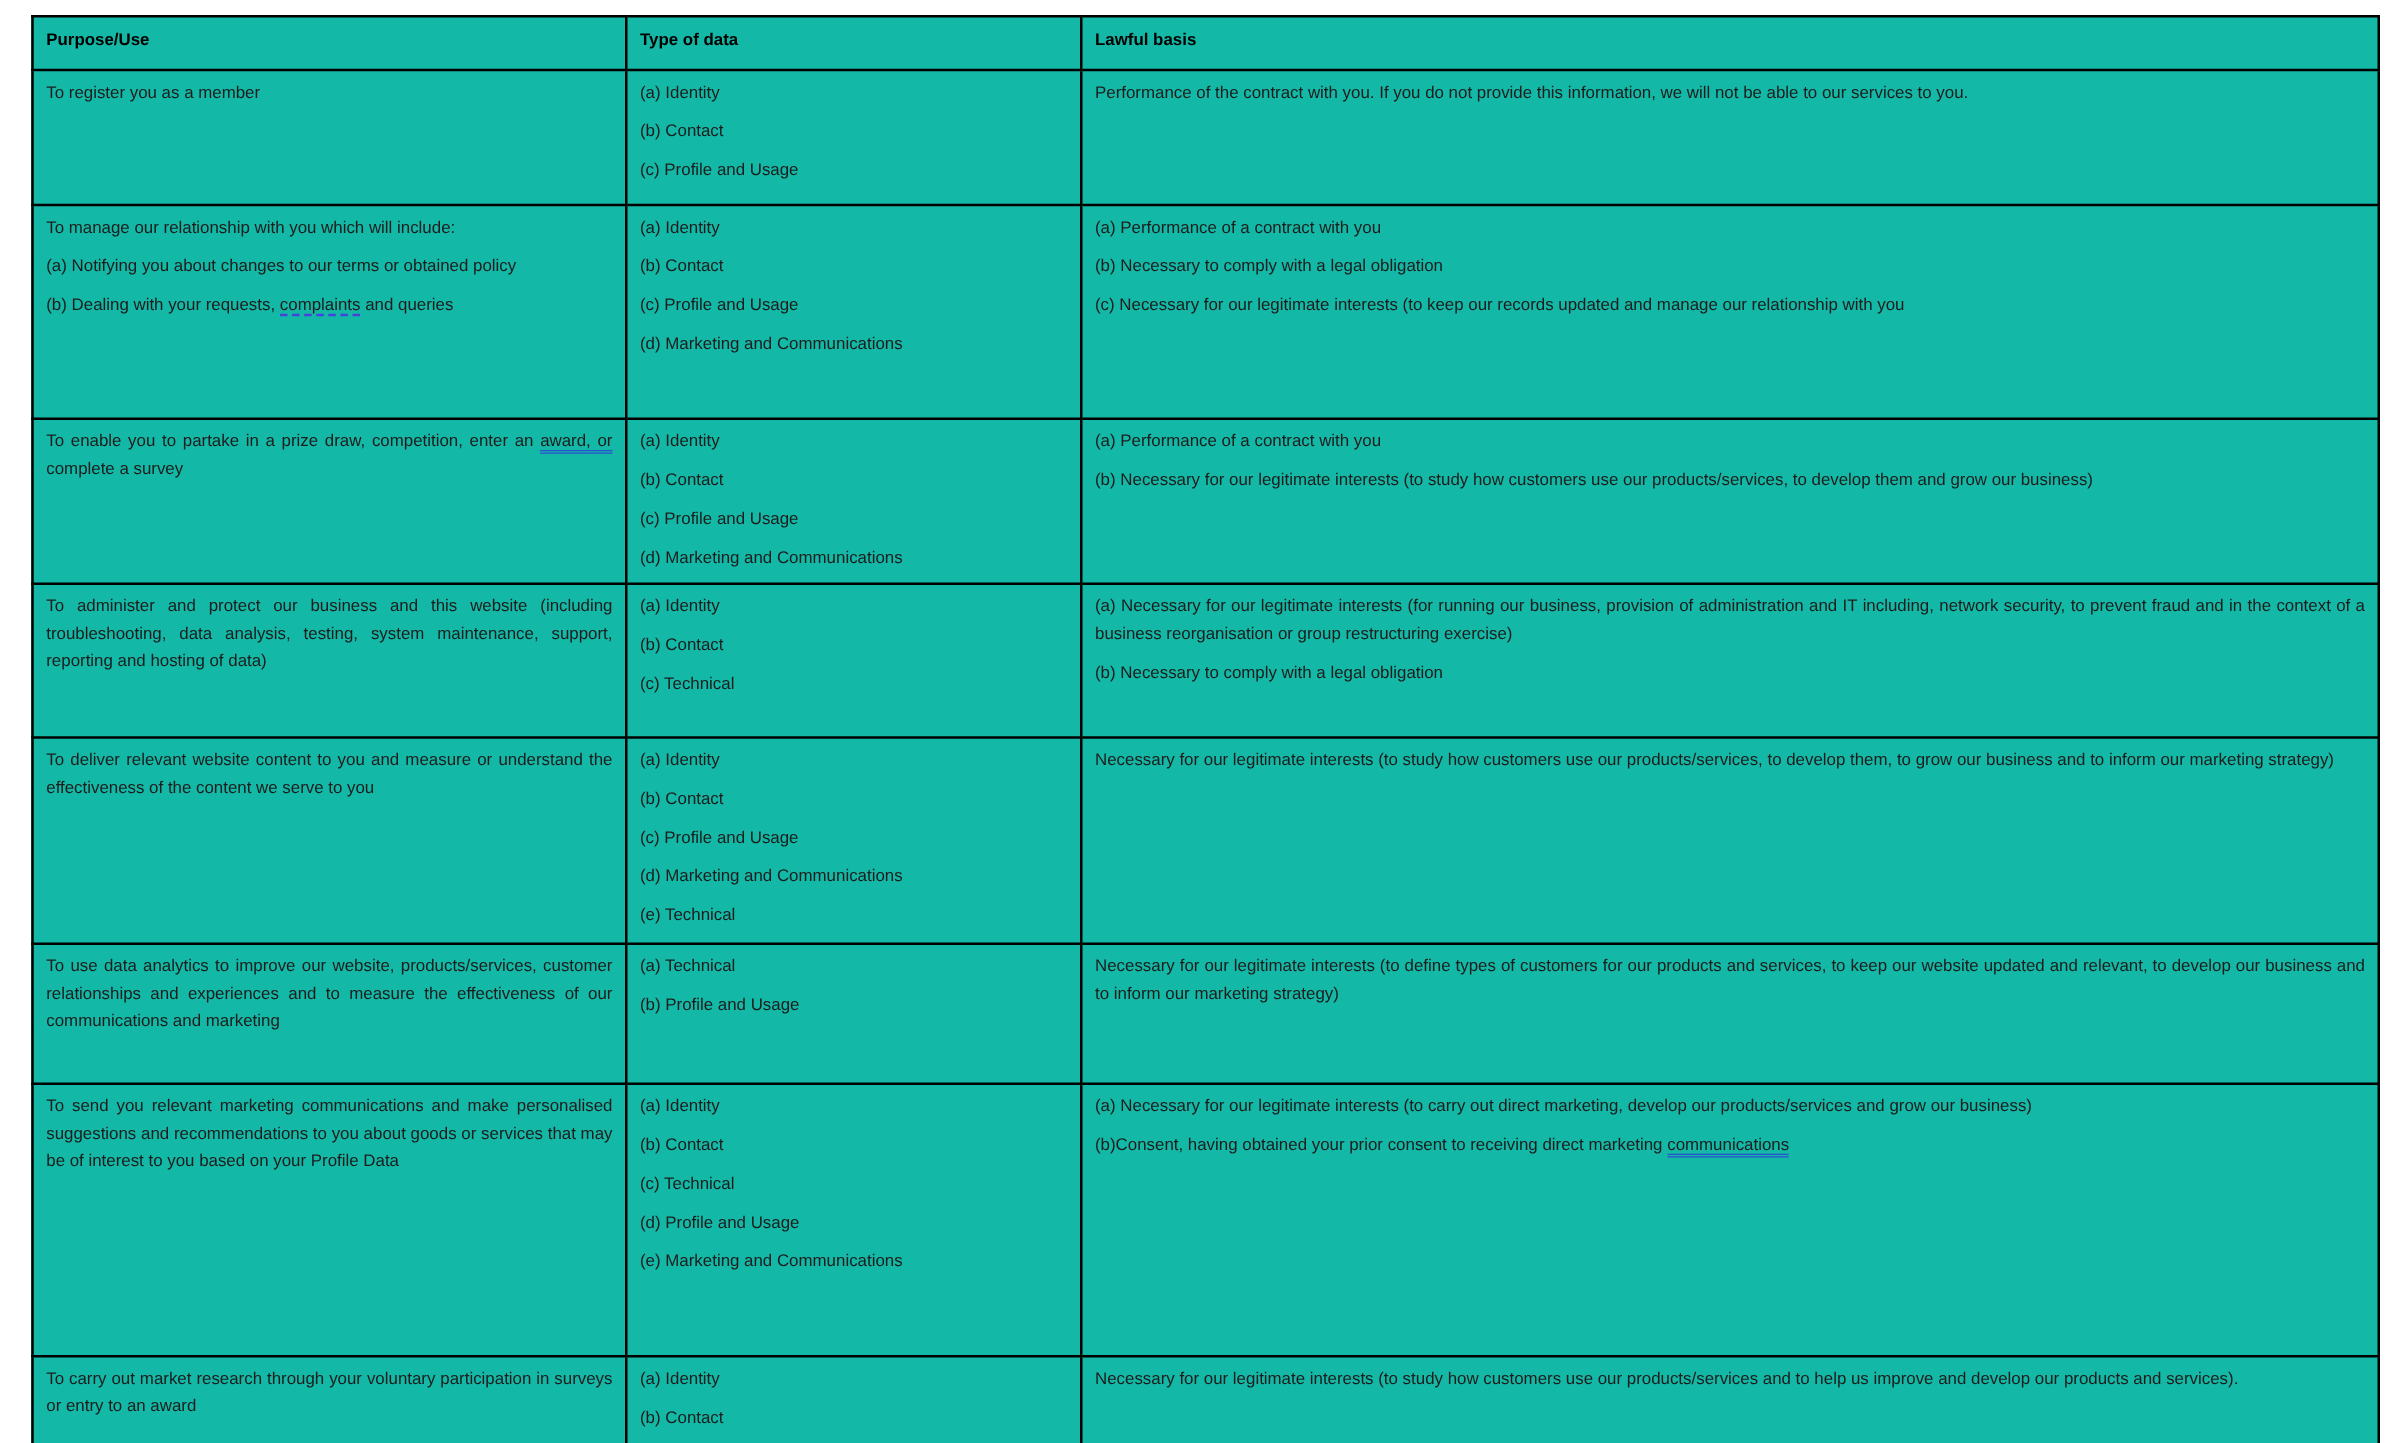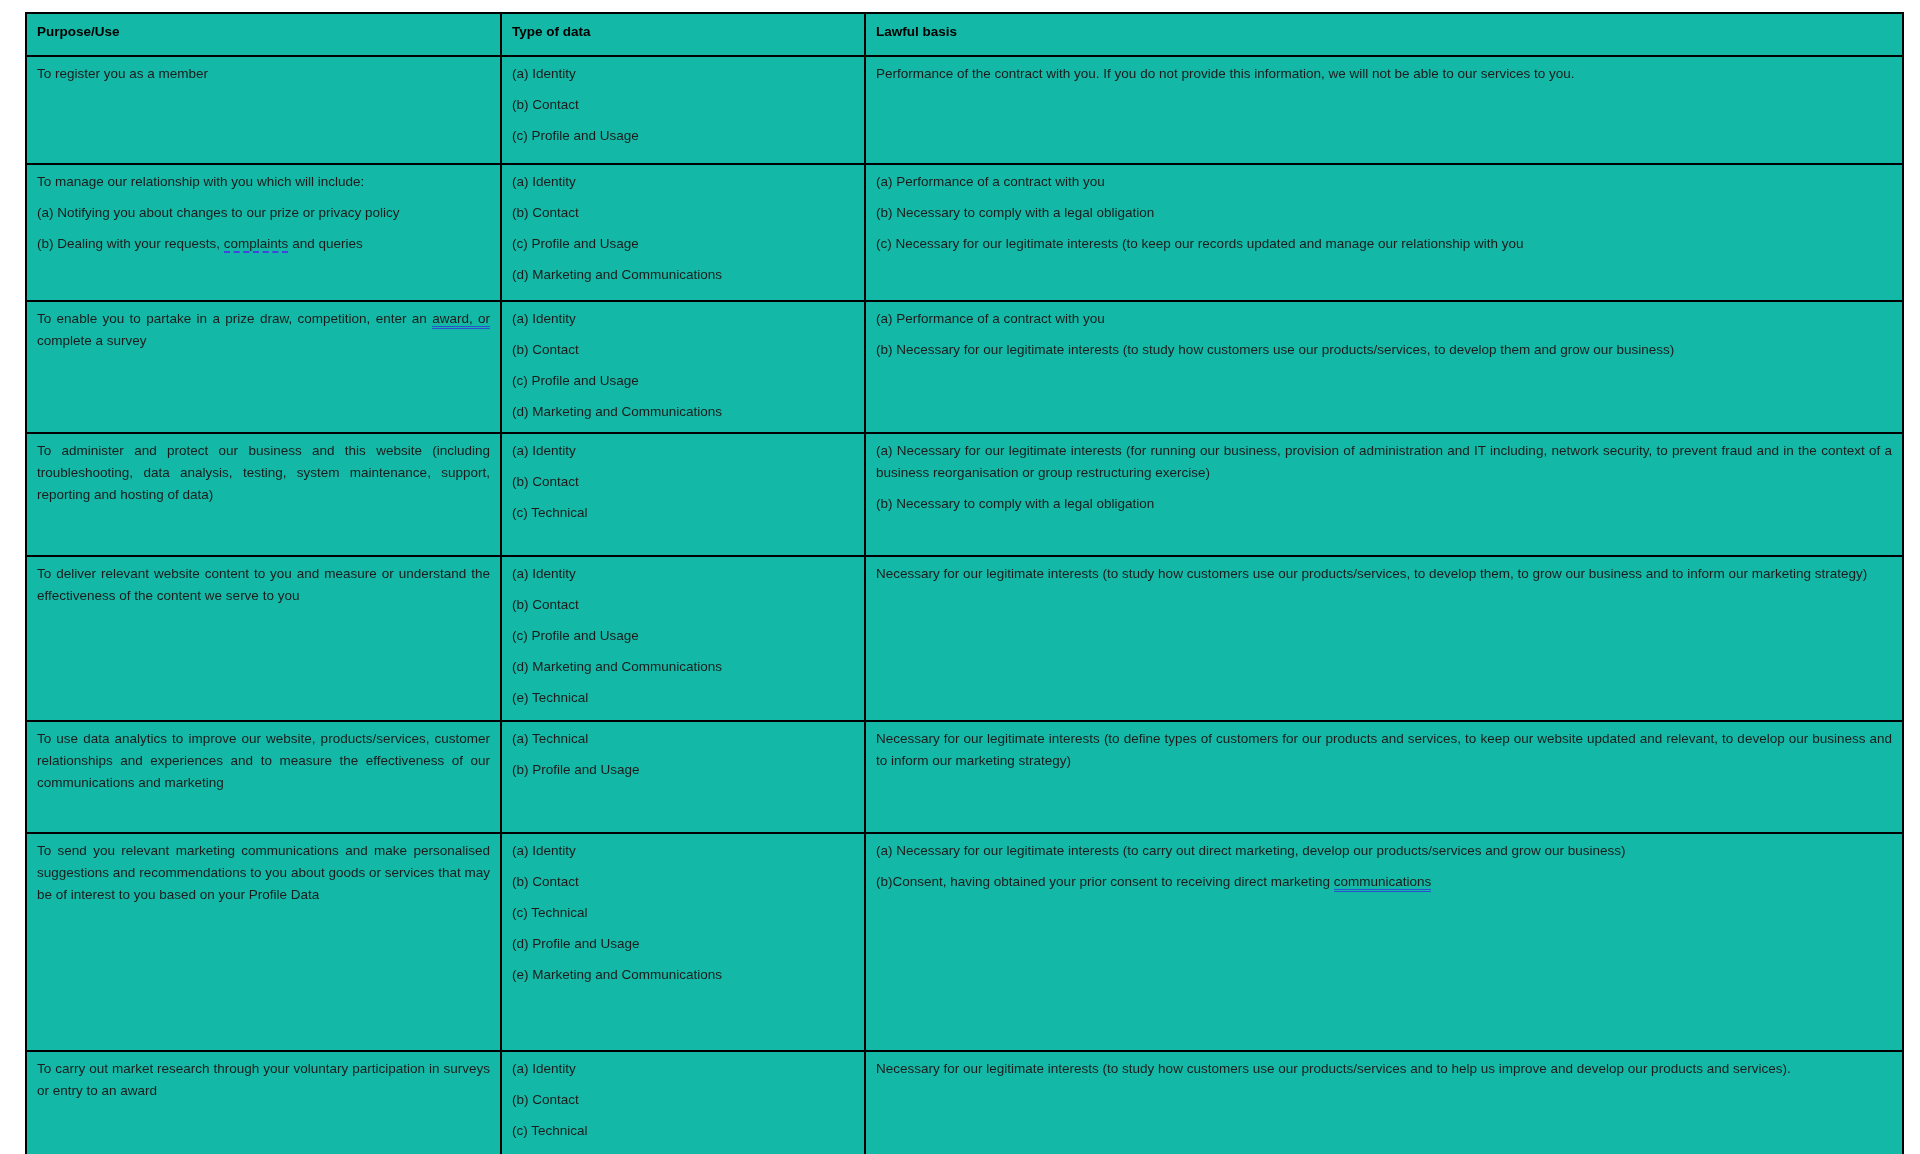--- a/index.html
+++ b/index.html
@@ -38,21 +38,21 @@
   }
   table.lawful-table th {
     font-weight: bold;
     color: #000000;
     text-align: left;
     height: 34px;
     padding-top: 7px;
   }
   table.lawful-table thead tr { height: 38px; }
   tbody tr:nth-child(1) { height: 108px; border-radius: 29px; }
-  tbody tr:nth-child(2) { height: 137px; }
+  tbody tr:nth-child(2) { height: 171px; }
   tbody tr:nth-child(3) { height: 117px; }
   tbody tr:nth-child(4) { height: 123px; border-radius: 11px; }
   tbody tr:nth-child(5) { height: 165px; }
   tbody tr:nth-child(6) { height: 112px; margin-left: 17px;  }
   tbody tr:nth-child(7) { height: 218px; }
   tbody tr:nth-child(8) { height: 162px; }
   td p {
     margin: 0 0 9px 0;
     text-align: justify;
   }
@@ -99,21 +99,21 @@
             <p><span>(b) Contact</span></p>
             <p><span>(c) Profile and Usage</span></p>
           </td>
           <td>
             <p><span>Performance of the contract with you. If you do not provide this information, we will not be able to our services to you.</span></p>
           </td>
         </tr>
         <tr>
           <td>
             <p><span>To manage our relationship with you which will include:</span></p>
-            <p><span>(a) Notifying you about changes to our prize or privacy policy</span></p>
+            <p><span>(a) Notifying you about changes to our terms or obtained policy</span></p>
             <p><span>(b) Dealing with your requests, </span><span class="mark-dashed">complaints</span><span> and queries</span></p>
           </td>
           <td>
             <p><span>(a) Identity</span></p>
             <p><span>(b) Contact</span></p>
             <p><span>(c) Profile and Usage</span></p>
             <p><span>(d) Marketing and Communications</span></p>
           </td>
           <td>
             <p><span>(a) Performance of a contract with you</span></p>

